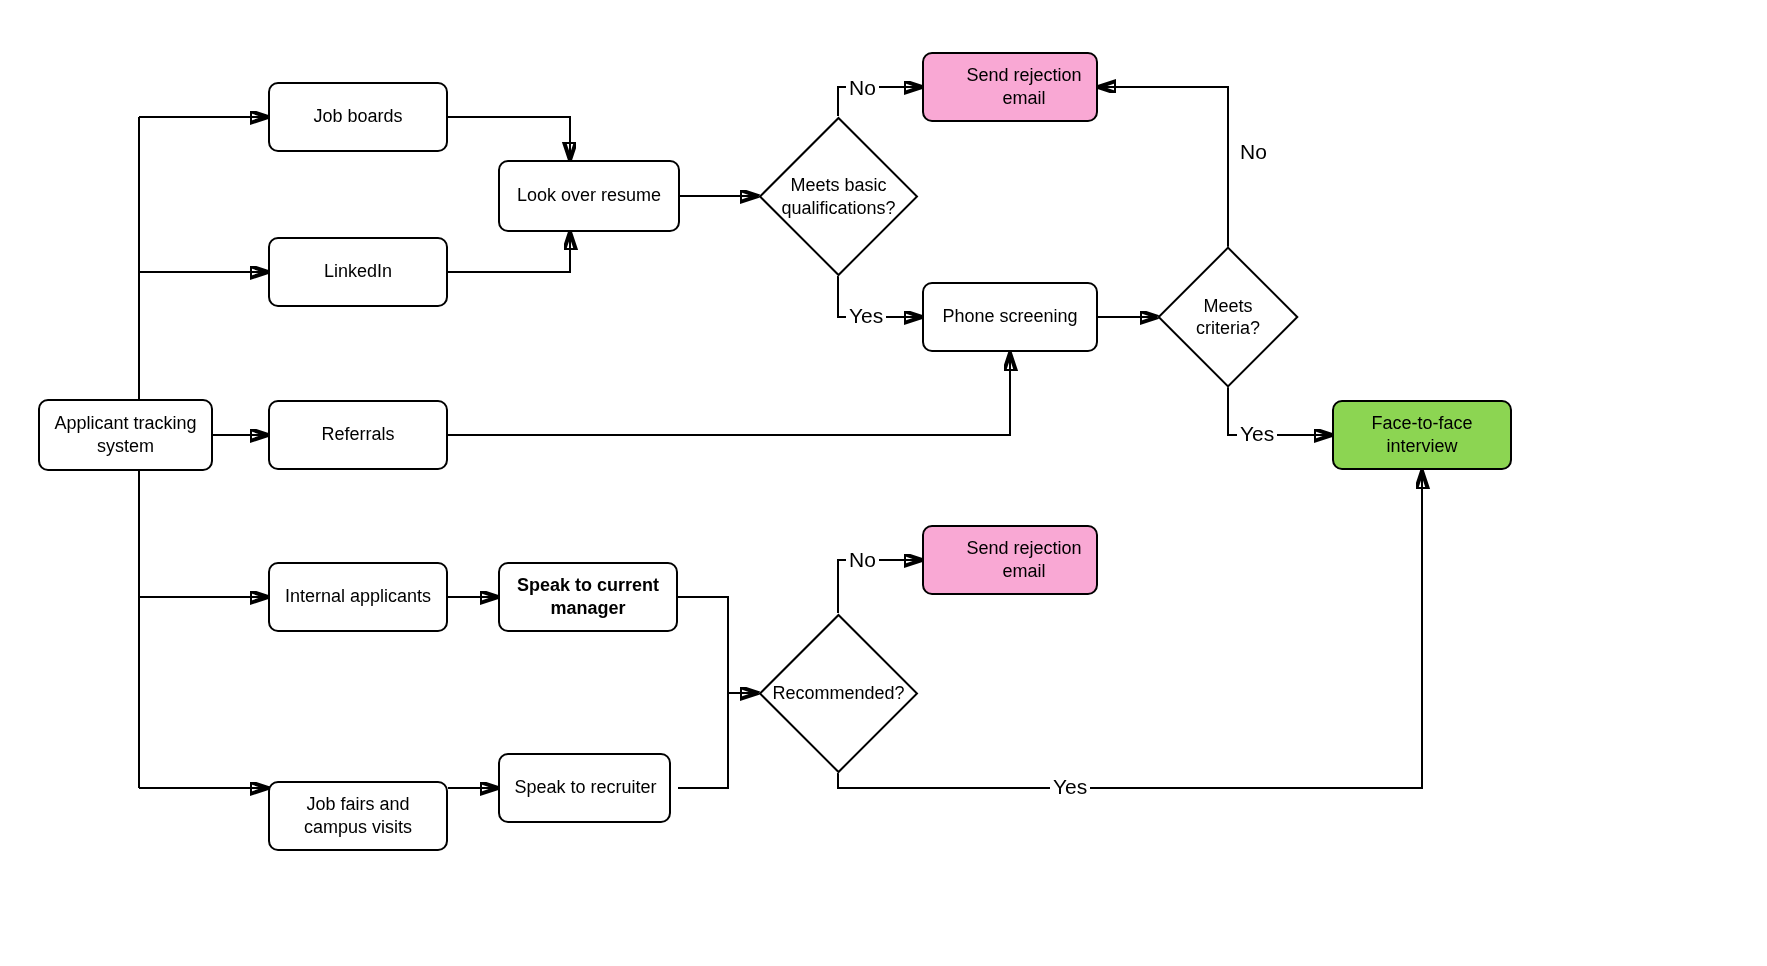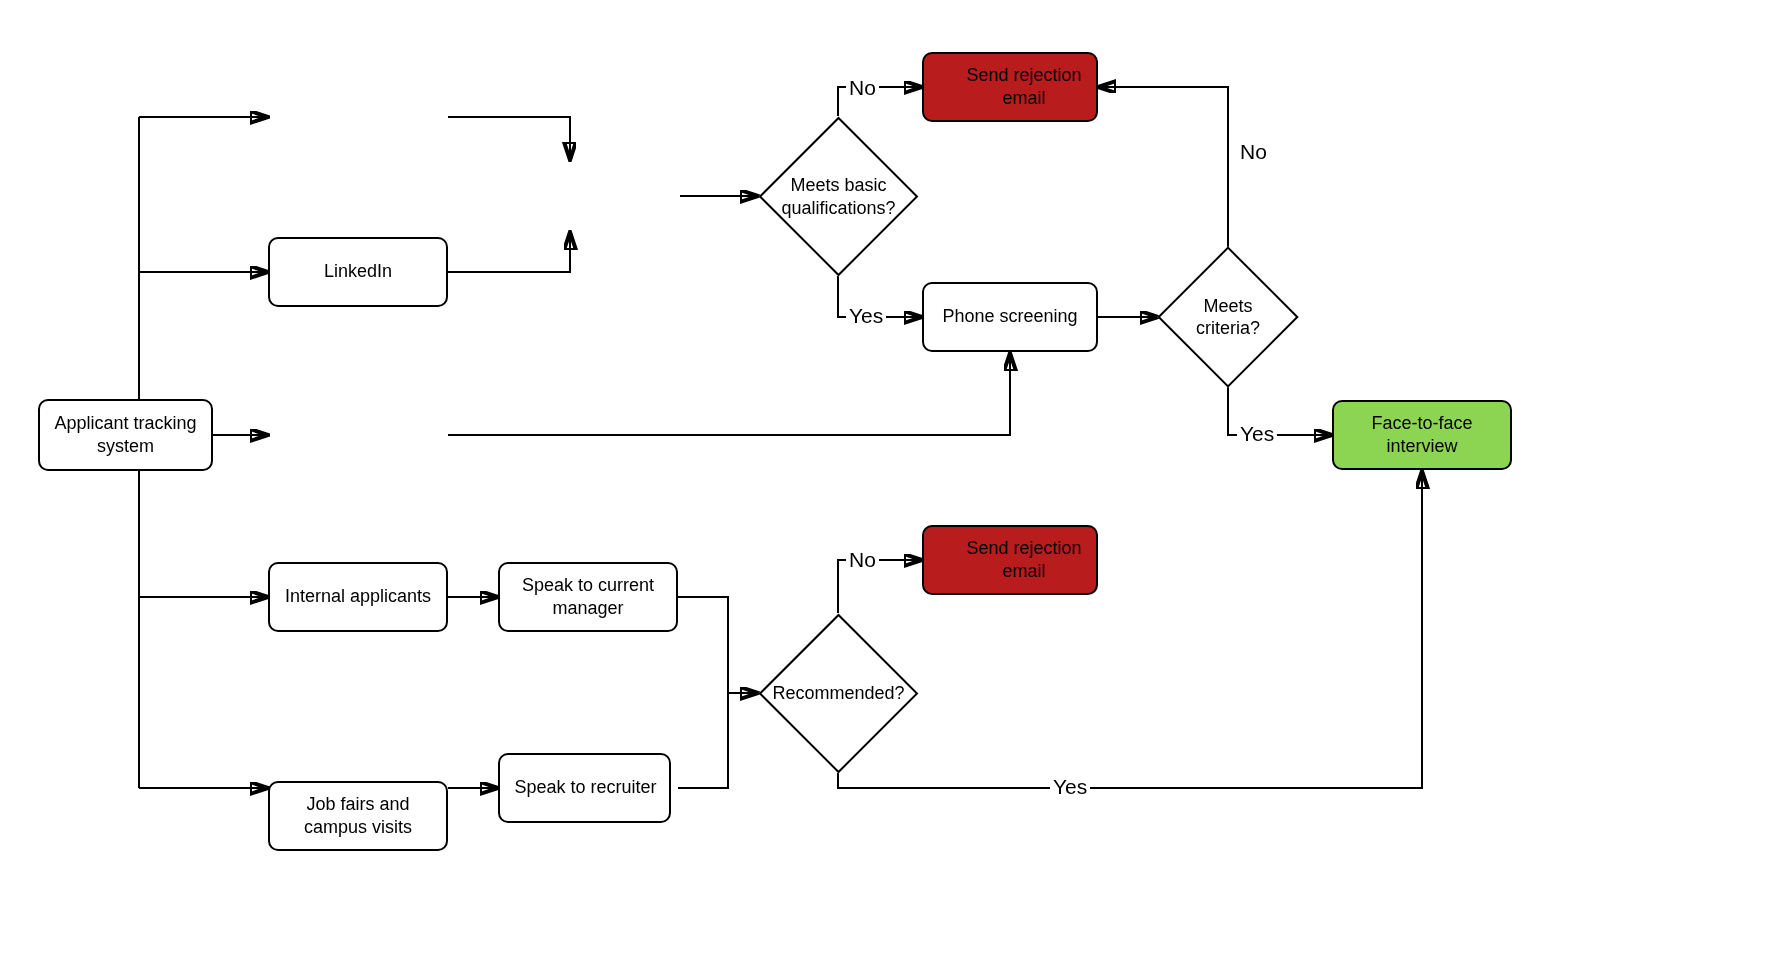--- a/index.html
+++ b/index.html
@@ -23,21 +23,21 @@
     border-radius: 10px;
     background: #fff;
     display: flex;
     align-items: center;
     justify-content: center;
     text-align: center;
     padding: 6px 10px;
     box-sizing: border-box;
     line-height: 1.3;
   }
-  .node.red { background: #b91c1c; padding-left: 38px; }
+  .node.red { background: #f9a8d4; padding-left: 38px; }
   .node.green { background: #8cd552; }
   .diamond {
     position: absolute;
     border: 2px solid #000;
     background: #fff;
     transform: rotate(45deg);
     box-sizing: border-box;
   }
   .diamond .inner {
     position: absolute;
@@ -125,36 +125,45 @@
 
     <path d="M 838 613 L 838 560 L 922 560" marker-end="url(#arrow)"></path>
 
     <path d="M 838 773 L 838 788 L 1422 788 L 1422 471" marker-end="url(#arrow)"></path>
   </svg>
 
   <div class="node" style="left:38px; top:399px; width:175px; height:72px;">
     <span>Applicant tracking system</span>
   </div>
 
+  <div class="node" style="left:268px; top:82px; width:180px; height:70px;">
+    <span>Job boards</span>
+  </div>
 
   <div class="node" style="left:268px; top:237px; width:180px; height:70px;">
     <span>LinkedIn</span>
   </div>
 
+  <div class="node" style="left:268px; top:400px; width:180px; height:70px;">
+    <span>Referrals</span>
+  </div>
 
   <div class="node" style="left:268px; top:562px; width:180px; height:70px;">
     <span>Internal applicants</span>
   </div>
 
   <div class="node" style="left:268px; top:753px; width:180px; height:70px;margin-top:28px;">
     <span>Job fairs and campus visits</span>
   </div>
 
-
-  <div class="node" style="left:498px; top:562px; width:180px; height:70px;">
+  <div class="node" style="left:498px; top:160px; width:182px; height:72px;">
+    <span>Look over resume</span>
+  </div>
+
+  <div class="node" style="left:498px; top:562px; width:180px; height:70px;font-weight:bold;">
     <span>Speak to current manager</span>
   </div>
 
   <div class="node" style="left:498px; top:753px; width:173px; height:70px;padding-left:12px;">
     <span>Speak to recruiter</span>
   </div>
 
   <div class="diamond" style="left:782px; top:140px; width:113px; height:113px;">
     <div class="inner">
         <span>Meets basic qualifications?</span>

